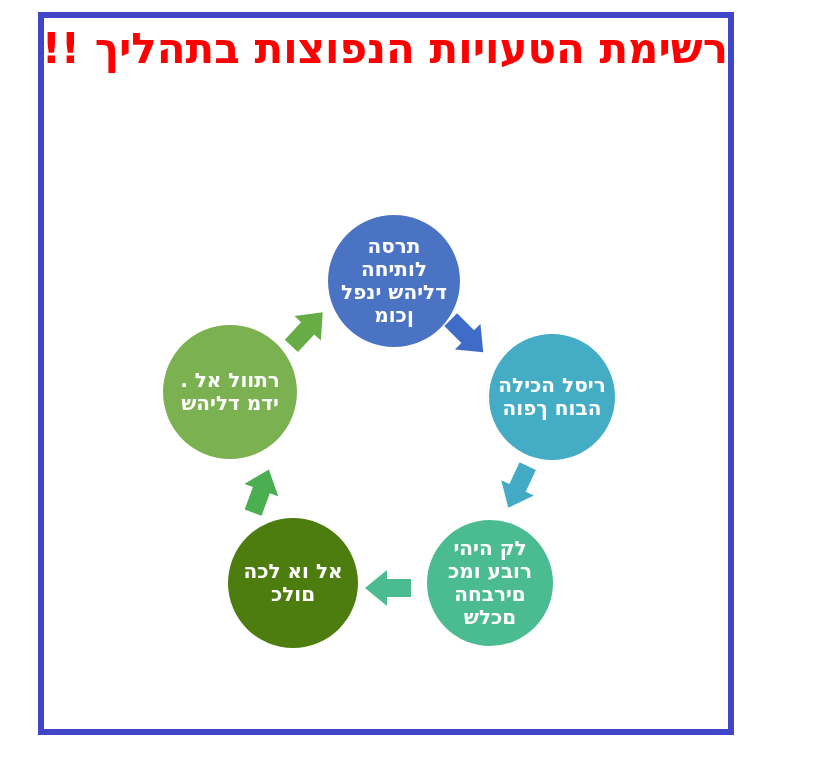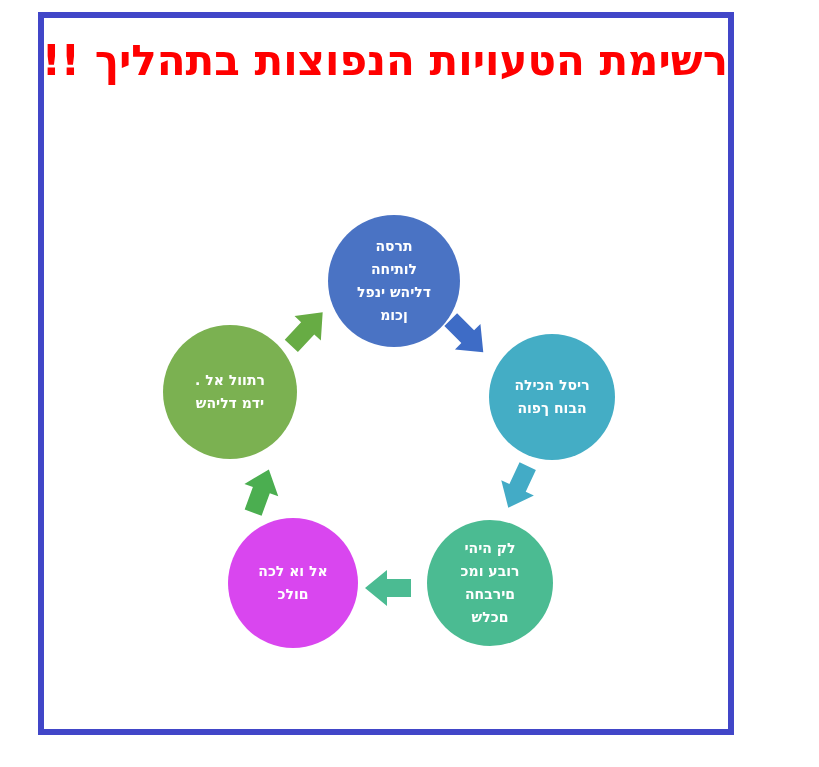--- a/index.html
+++ b/index.html
@@ -1,23 +1,23 @@
 <!DOCTYPE html>
 <html><head>
 <meta charset="utf-8">
 <style>
   html,body{margin:0;padding:0;background:#ffffff;}
   .page{position:relative;width:819px;height:767px;background:#ffffff;overflow:hidden;
         font-family:"DejaVu Sans","Liberation Sans",sans-serif;}
   .frame{position:absolute;left:38px;top:12px;width:696px;height:723px;
          box-sizing:border-box;border:6px solid #4146C8;background:#ffffff;}
-  .slide-title{margin-top:12px;line-height:62px;text-align:center;
+  .slide-title{margin-top:0;line-height:62px;text-align:center;
                font-size:42px;font-weight:bold;color:#FF0000;white-space:nowrap;}
   .node{position:absolute;border-radius:50%;display:flex;align-items:center;justify-content:center;}
-  .node-label{color:#ffffff;font-weight:bold;font-size:14px;line-height:23px;text-align:center;
+  .node-label{color:#ffffff;font-weight:bold;font-size:20px;line-height:23px;text-align:center;
               white-space:pre-line;direction:ltr;unicode-bidi:bidi-override;}
   .c1{left:284px;top:197px;width:132px;height:132px;}
   .c2{left:445px;top:316px;width:126px;height:126px;}
   .c3{left:383px;top:502px;width:126px;height:126px;}
   .c4{left:184px;top:500px;width:130px;height:130px;}
   .c5{left:119px;top:307px;width:134px;height:134px;}
   .arrow{position:absolute;width:46px;height:36px;overflow:visible;}
   .a1{left:400px;top:300px;transform:rotate(45deg);}
   .a2{left:451px;top:451px;transform:rotate(115deg);}
   .a3{left:321px;top:552px;transform:rotate(180deg);}
@@ -44,21 +44,21 @@
 הופך חובה</div>
     </div>
 
     <div class="node c3" style="background-color: rgb(75, 187, 146);">
       <div class="node-label">יהיה קל
 כמו עבור
 החברים
 שלכם</div>
     </div>
 
-    <div class="node c4" style="background-color: #d946ef;">
+    <div class="node c4" style="background-color: #4d7c0f;">
       <div class="node-label">הכל או לא
 כלום</div>
     </div>
 
     <div class="node c5" style="background-color: rgb(123, 177, 81);">
       <div class="node-label">. לא לוותר
 שהילד מדי</div>
     </div>
 
     <svg class="arrow a1" viewBox="0 0 46 36">

